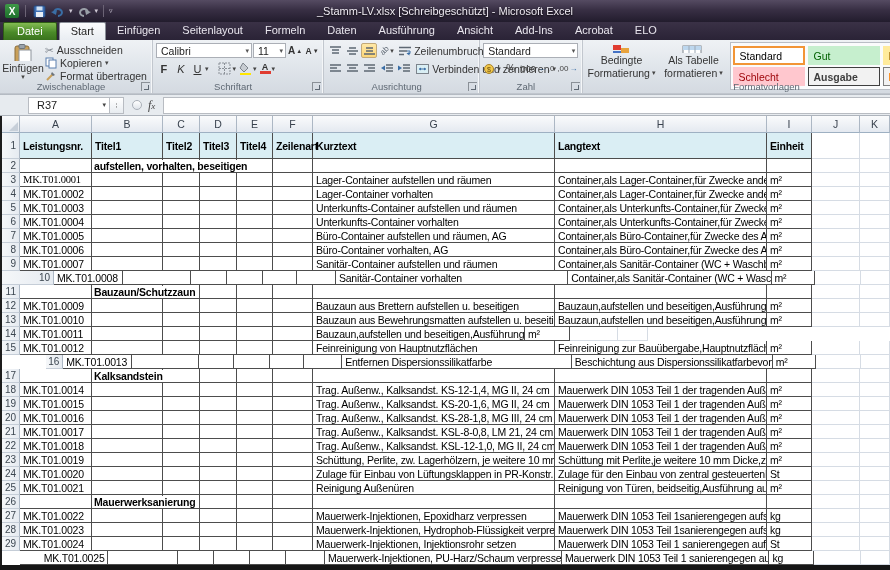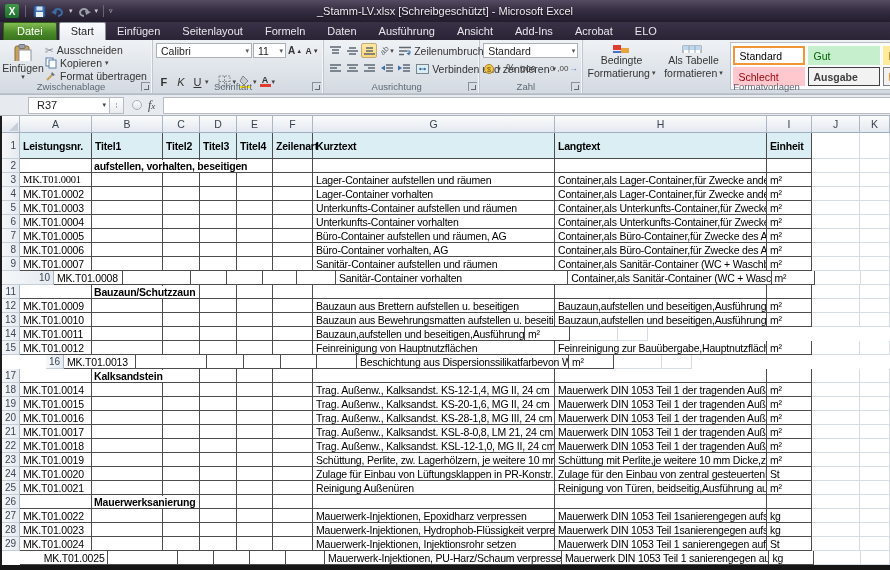--- a/index.html
+++ b/index.html
@@ -9,21 +9,21 @@
   
   .titlebar { height:22px; background:linear-gradient(#554b62,#382f44 45%,#221c2d); display:flex; align-items:center; position:relative; }
   .qat { display:flex; align-items:center; gap:3px; padding-left:4px; z-index:2; }
   .qat .qbtn { width:16px; height:16px; display:flex; align-items:center; justify-content:center; }
   .win-title { position:absolute; left:0; right:0; text-align:center; font-size:11px; color:#EFEBF3; text-shadow:0 1px 2px #000; }
   .excel-logo { width:14px; height:14px; background:linear-gradient(#3f9948,#1d6f2b); border-radius:2px; color:#fff; font-size:10px; font-weight:bold; display:flex; align-items:center; justify-content:center; }
   .qsep { width:1px; height:12px; background:#6b6375; margin:0 2px; }
   .mini-caret { font-size:7px; color:#cfc9d6; }
 
   
-  .tabsrow { height:18px; background:linear-gradient(#3a3146,#2a2336); display:flex; align-items:center; padding-left:3px; }
+  .tabsrow { height:18px; background:linear-gradient(#3a3146,#2a2336); display:flex; align-items:flex-start; padding-left:3px; }
   .tab { font-size:11px; color:#E9E6EE; padding:2px 11px 3px; cursor:default; }
   .tab.datei { background:linear-gradient(#83BC52,#4A8A28 55%,#3A731E); color:#fff; border:1px solid #2E5C14; border-bottom:none; border-radius:2px 2px 0 0; padding:2px 13px 3px; margin-right:2px; }
   .tab.active { background:linear-gradient(#FBFCFD,#E9EDF2); color:#262626; border:1px solid #8A8F98; border-bottom:none; border-radius:2px 2px 0 0; }
 
   
   .ribbon { height:53px; background:linear-gradient(#EFF2F5,#DFE4EA 55%,#D4DAE1); display:flex; }
   .ribbon-edge { height:2px; background:linear-gradient(#C6CBD2,#AFB5BD); }
   .rgroup { position:relative; height:100%; border-right:1px solid #C2C7CE; box-shadow:inset -1px 0 0 #F4F6F8; padding:2px 3px 12px 3px; display:flex; }
   .glabel { position:absolute; bottom:1px; left:0; right:10px; text-align:center; font-size:9.5px; color:#5E6873; white-space:nowrap; }
   .launcher { position:absolute; bottom:2px; right:2px; width:9px; height:9px; border-left:1px solid #8a9097; border-top:1px solid #8a9097; }
@@ -151,21 +151,21 @@
             <path d="M7 2 L10 5 L8 6 L6 4 Z" fill="#6d747c"></path>
           </svg>
         <span>Format übertragen</span>
       </div>
     </div>
     <div class="glabel">Zwischenablage</div>
     <div class="launcher"></div>
   </div>
 
   <div class="rgroup" style="width:178px;">
-    <div style="display:flex; flex-direction:column; gap:16px; width:100%; padding-top:1px;">
+    <div style="display:flex; flex-direction:column; gap:3px; width:100%; padding-top:1px;">
       <div class="rowset">
         <div class="combo" style="width:96px;">
             <span>Calibri</span>
             <span class="caret">▾</span>
           </div>
         <div class="combo" style="width:33px;">
             <span>11</span>
             <span class="caret">▾</span>
           </div>
         <div class="iconbtn">
@@ -619,20 +619,21 @@
         <div class="cell plain" style="width: 30px; height: 14px;"></div>
       </div>
       <div class="grow" style="height: 14px; padding-left: 44px;">
         <div class="gutter" style="height: 14px;">16</div>
         <div class="cell tbl" style="width: 72px; height: 14px;">MK.T01.0013</div>
         <div class="cell tbl" style="width: 71px; height: 14px;"></div>
         <div class="cell tbl" style="width: 37px; height: 14px;"></div>
         <div class="cell tbl" style="width: 37px; height: 14px;"></div>
         <div class="cell tbl" style="width: 36px; height: 14px;"></div>
         <div class="cell tbl" style="width: 40px; height: 14px;"></div>
+        <div class="cell tbl" style="width: 242px; height: 14px;">Entfernen Dispersionssilikatfarbe</div>
         <div class="cell tbl" style="width: 212px; height: 14px;">Beschichtung aus Dispersionssilikatfarbevon Wä</div>
         <div class="cell tbl" style="width: 45px; height: 14px;">m²</div>
         <div class="cell plain" style="width: 48px; height: 14px;"></div>
         <div class="cell plain" style="width: 30px; height: 14px;"></div>
       </div>
       <div class="grow" style="height: 14px;">
         <div class="gutter" style="height: 14px;">17</div>
         <div class="cell tbl" style="width: 72px; height: 14px;"></div>
         <div class="cell tbl ovf" style="width: 71px; height: 14px;">
           <span class="secspan">Kalksandstein</span>

